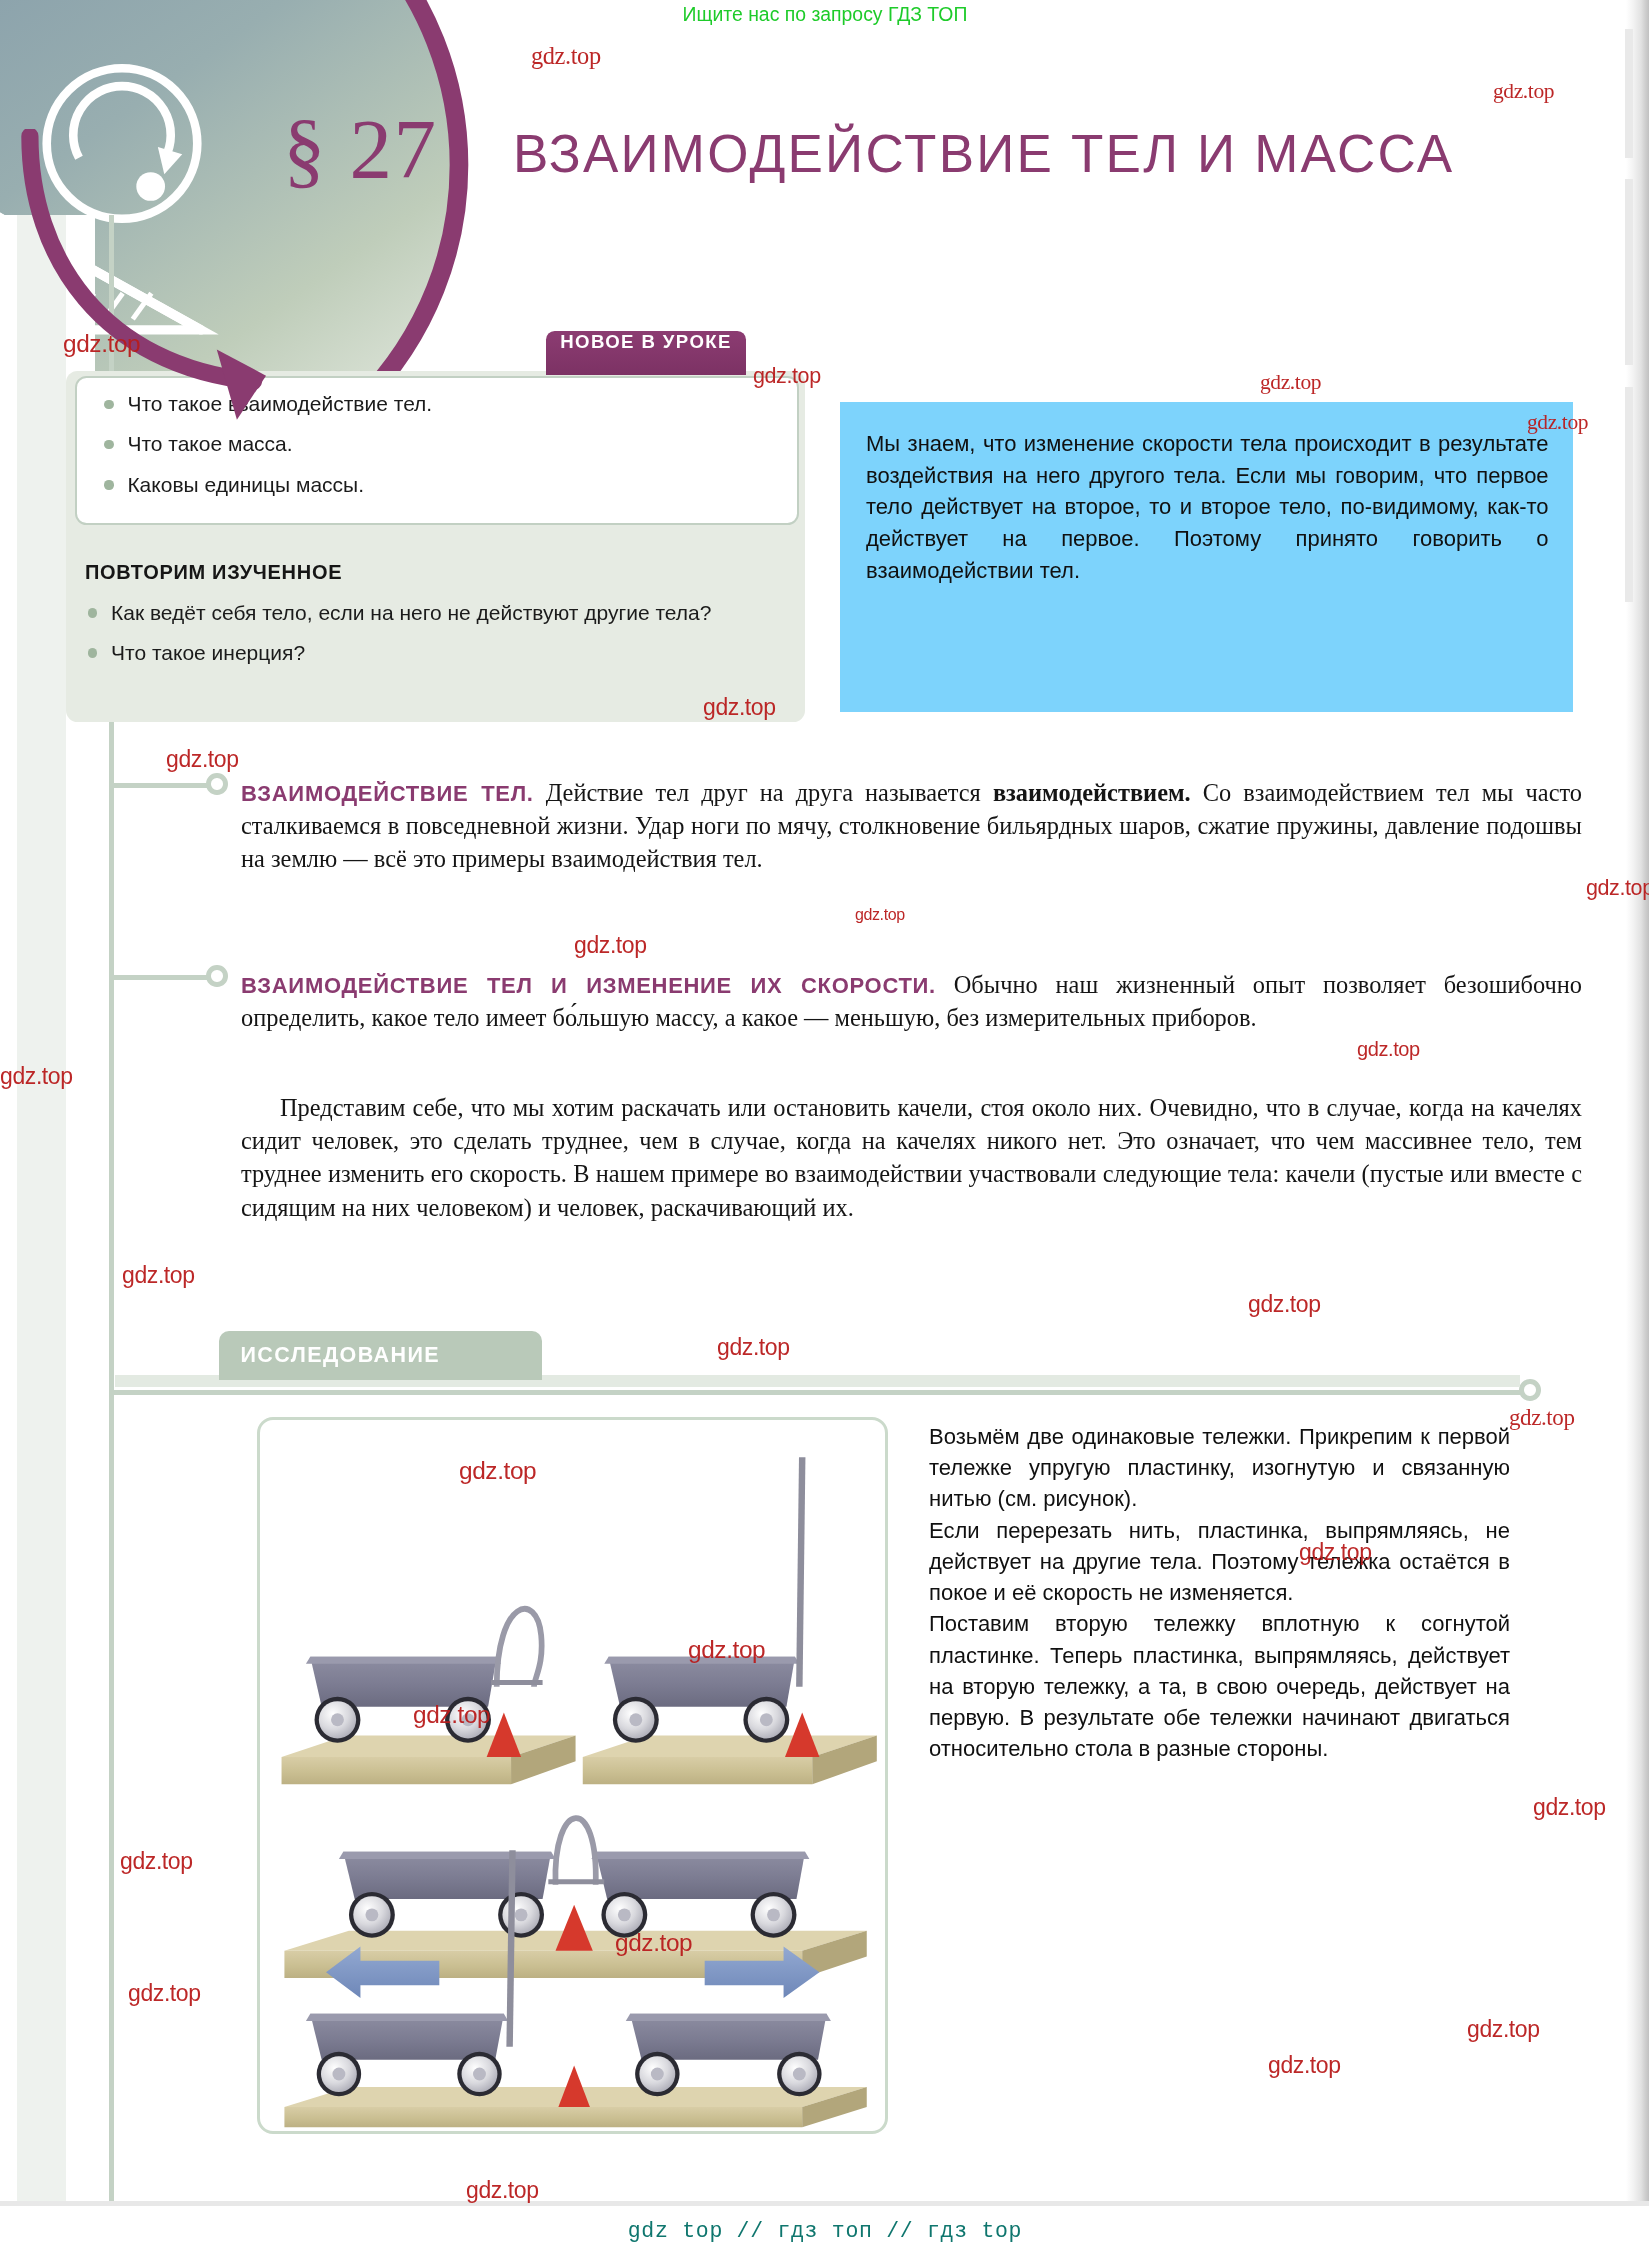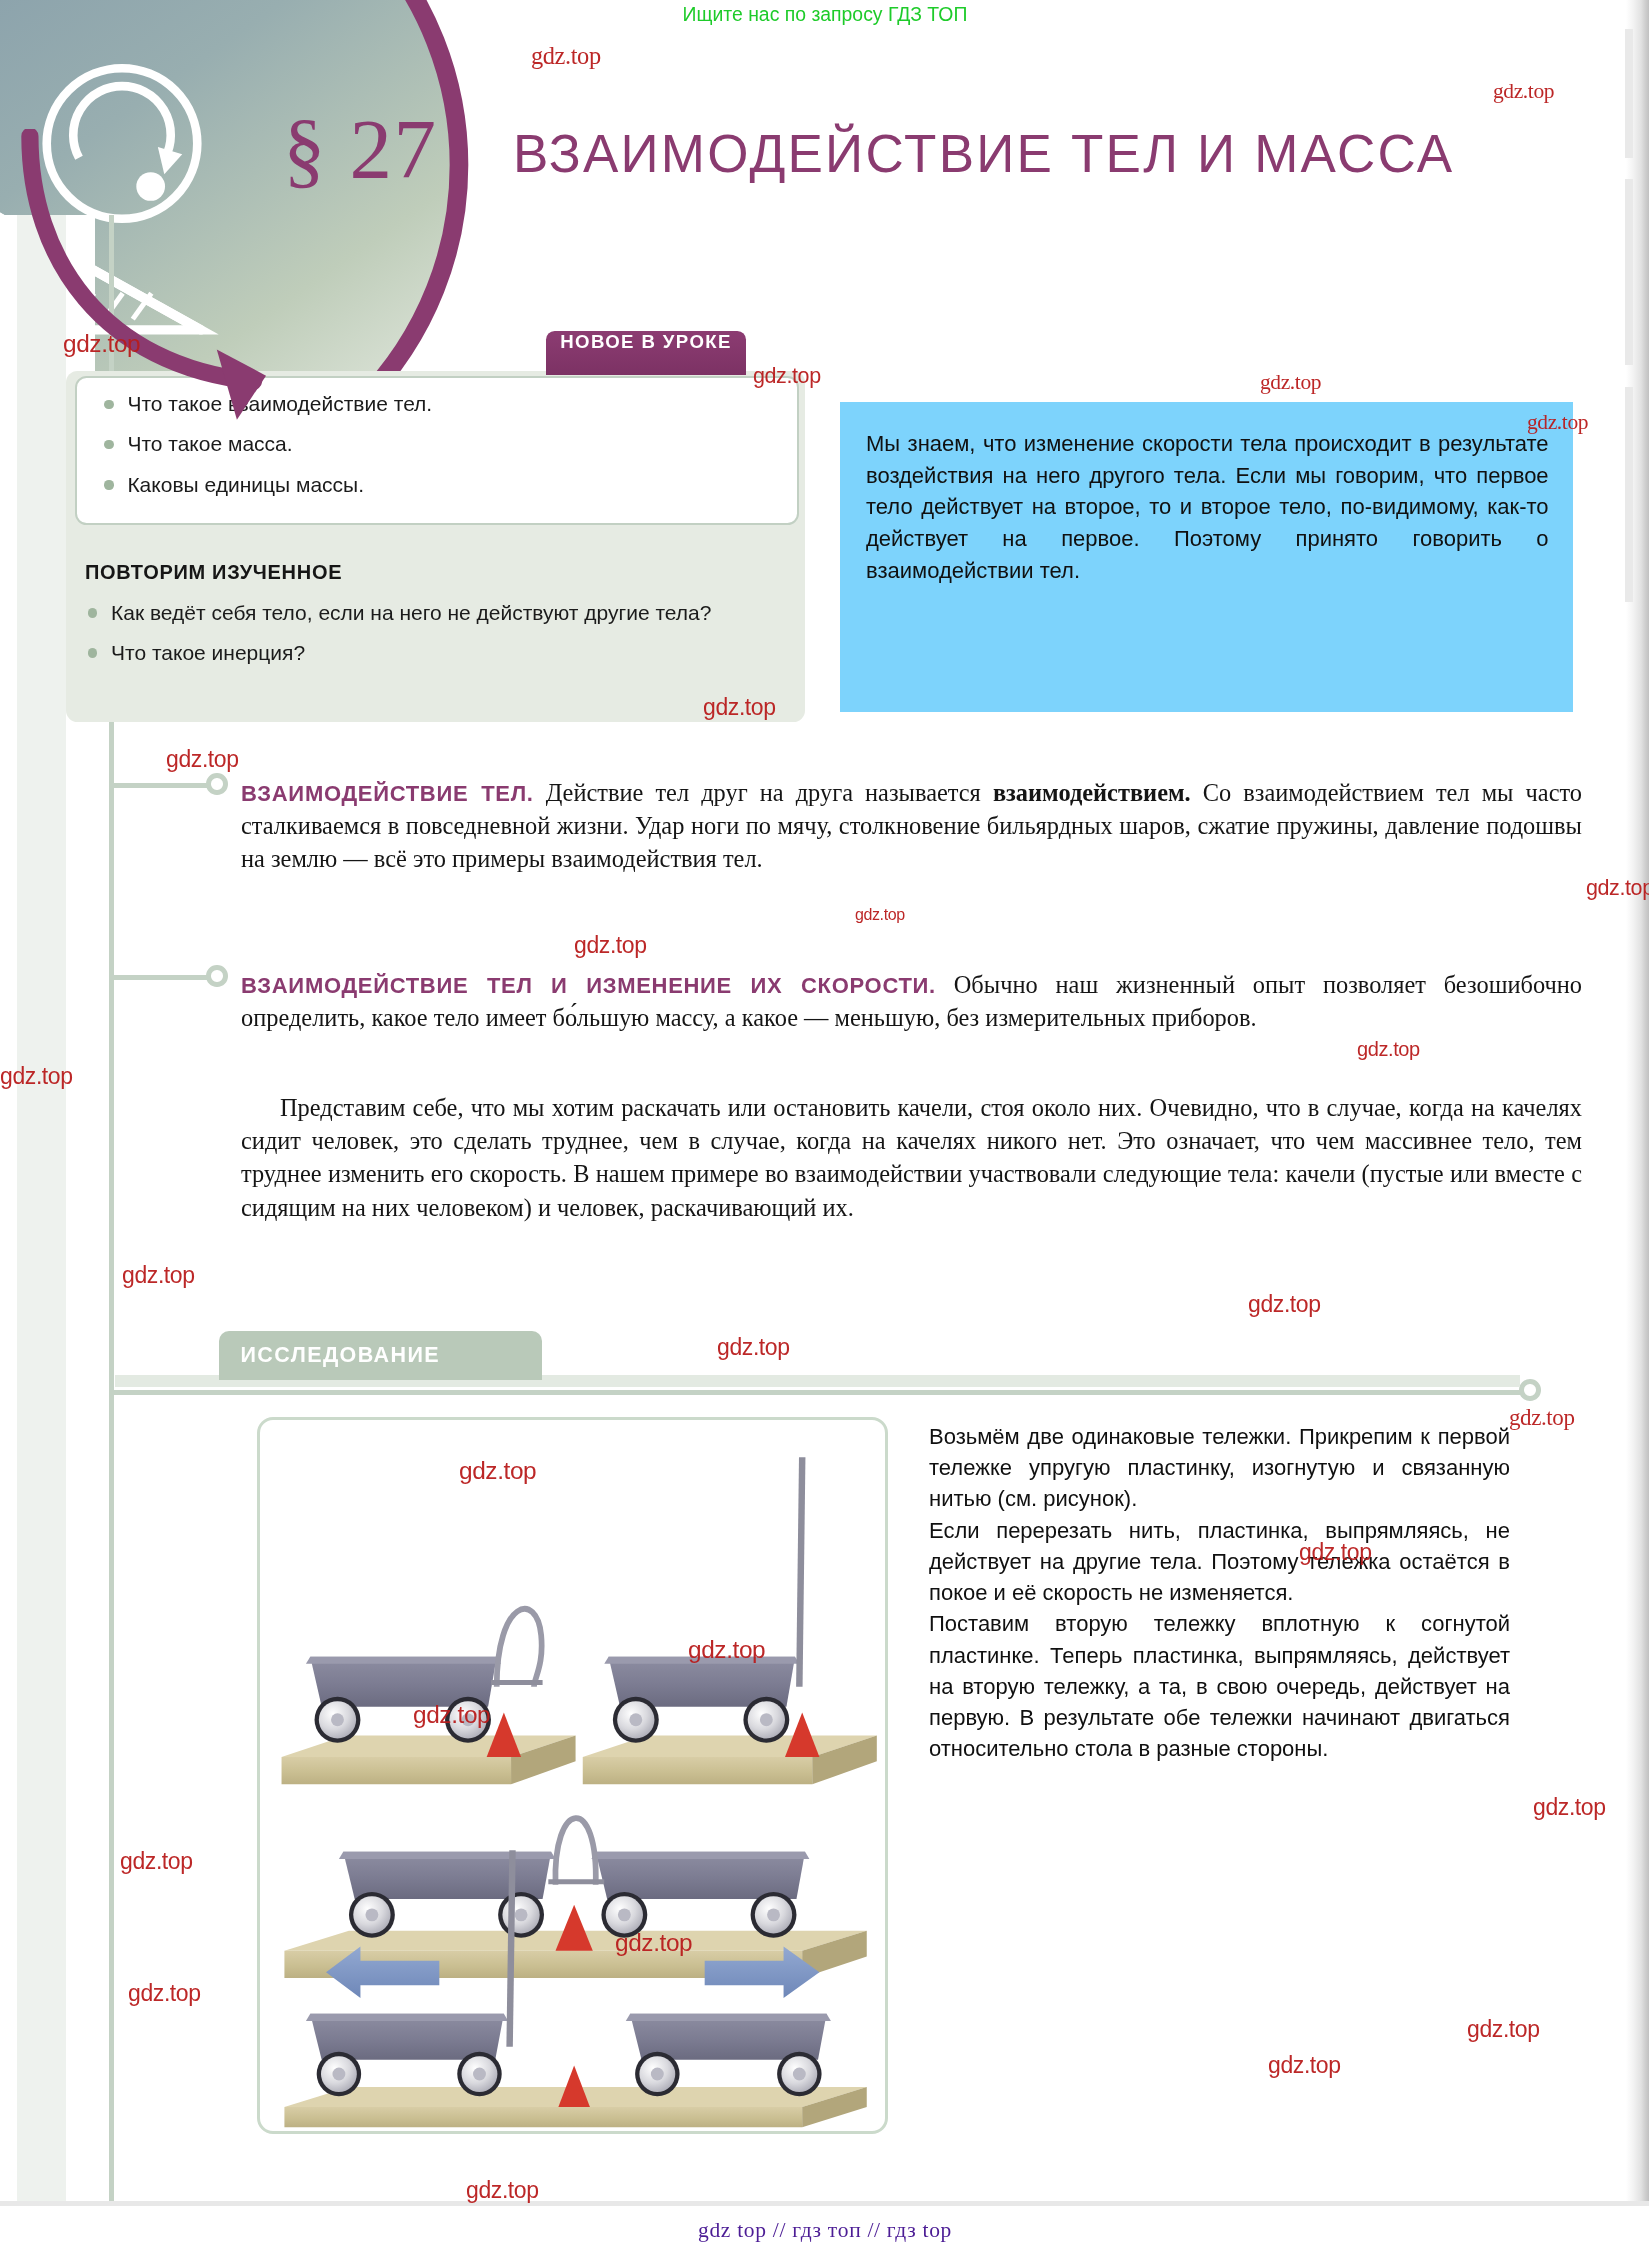--- a/index.html
+++ b/index.html
@@ -194,22 +194,22 @@
     font-family:"Liberation Sans",sans-serif;
     font-size:22px;line-height:1.42;color:#101010;
     text-align:justify;text-align-last:left;
     z-index:14;
   }
   .res-text p{margin:0 0 0 0;}
 
   
   .footer{
     position:absolute;left:0;bottom:7.2px;width:1650px;text-align:center;
-    font-family:Liberation Serif, serif;
-    font-size:21.5px;color:#4c1d95;letter-spacing:0.7px;z-index:45;
+    font-family:Liberation Mono, monospace;
+    font-size:21.5px;color:#0f766e;letter-spacing:0.7px;z-index:45;
   }
   .bottom-strip{
     position:absolute;left:0;bottom:0;width:1650px;height:44px;
     background:#fff;z-index:30;
   }
   .bottom-grey{
     position:absolute;left:0;bottom:42px;width:1650px;height:7.2px;
     background:#e8e8e8;z-index:29;
   }
   .left-strip{

